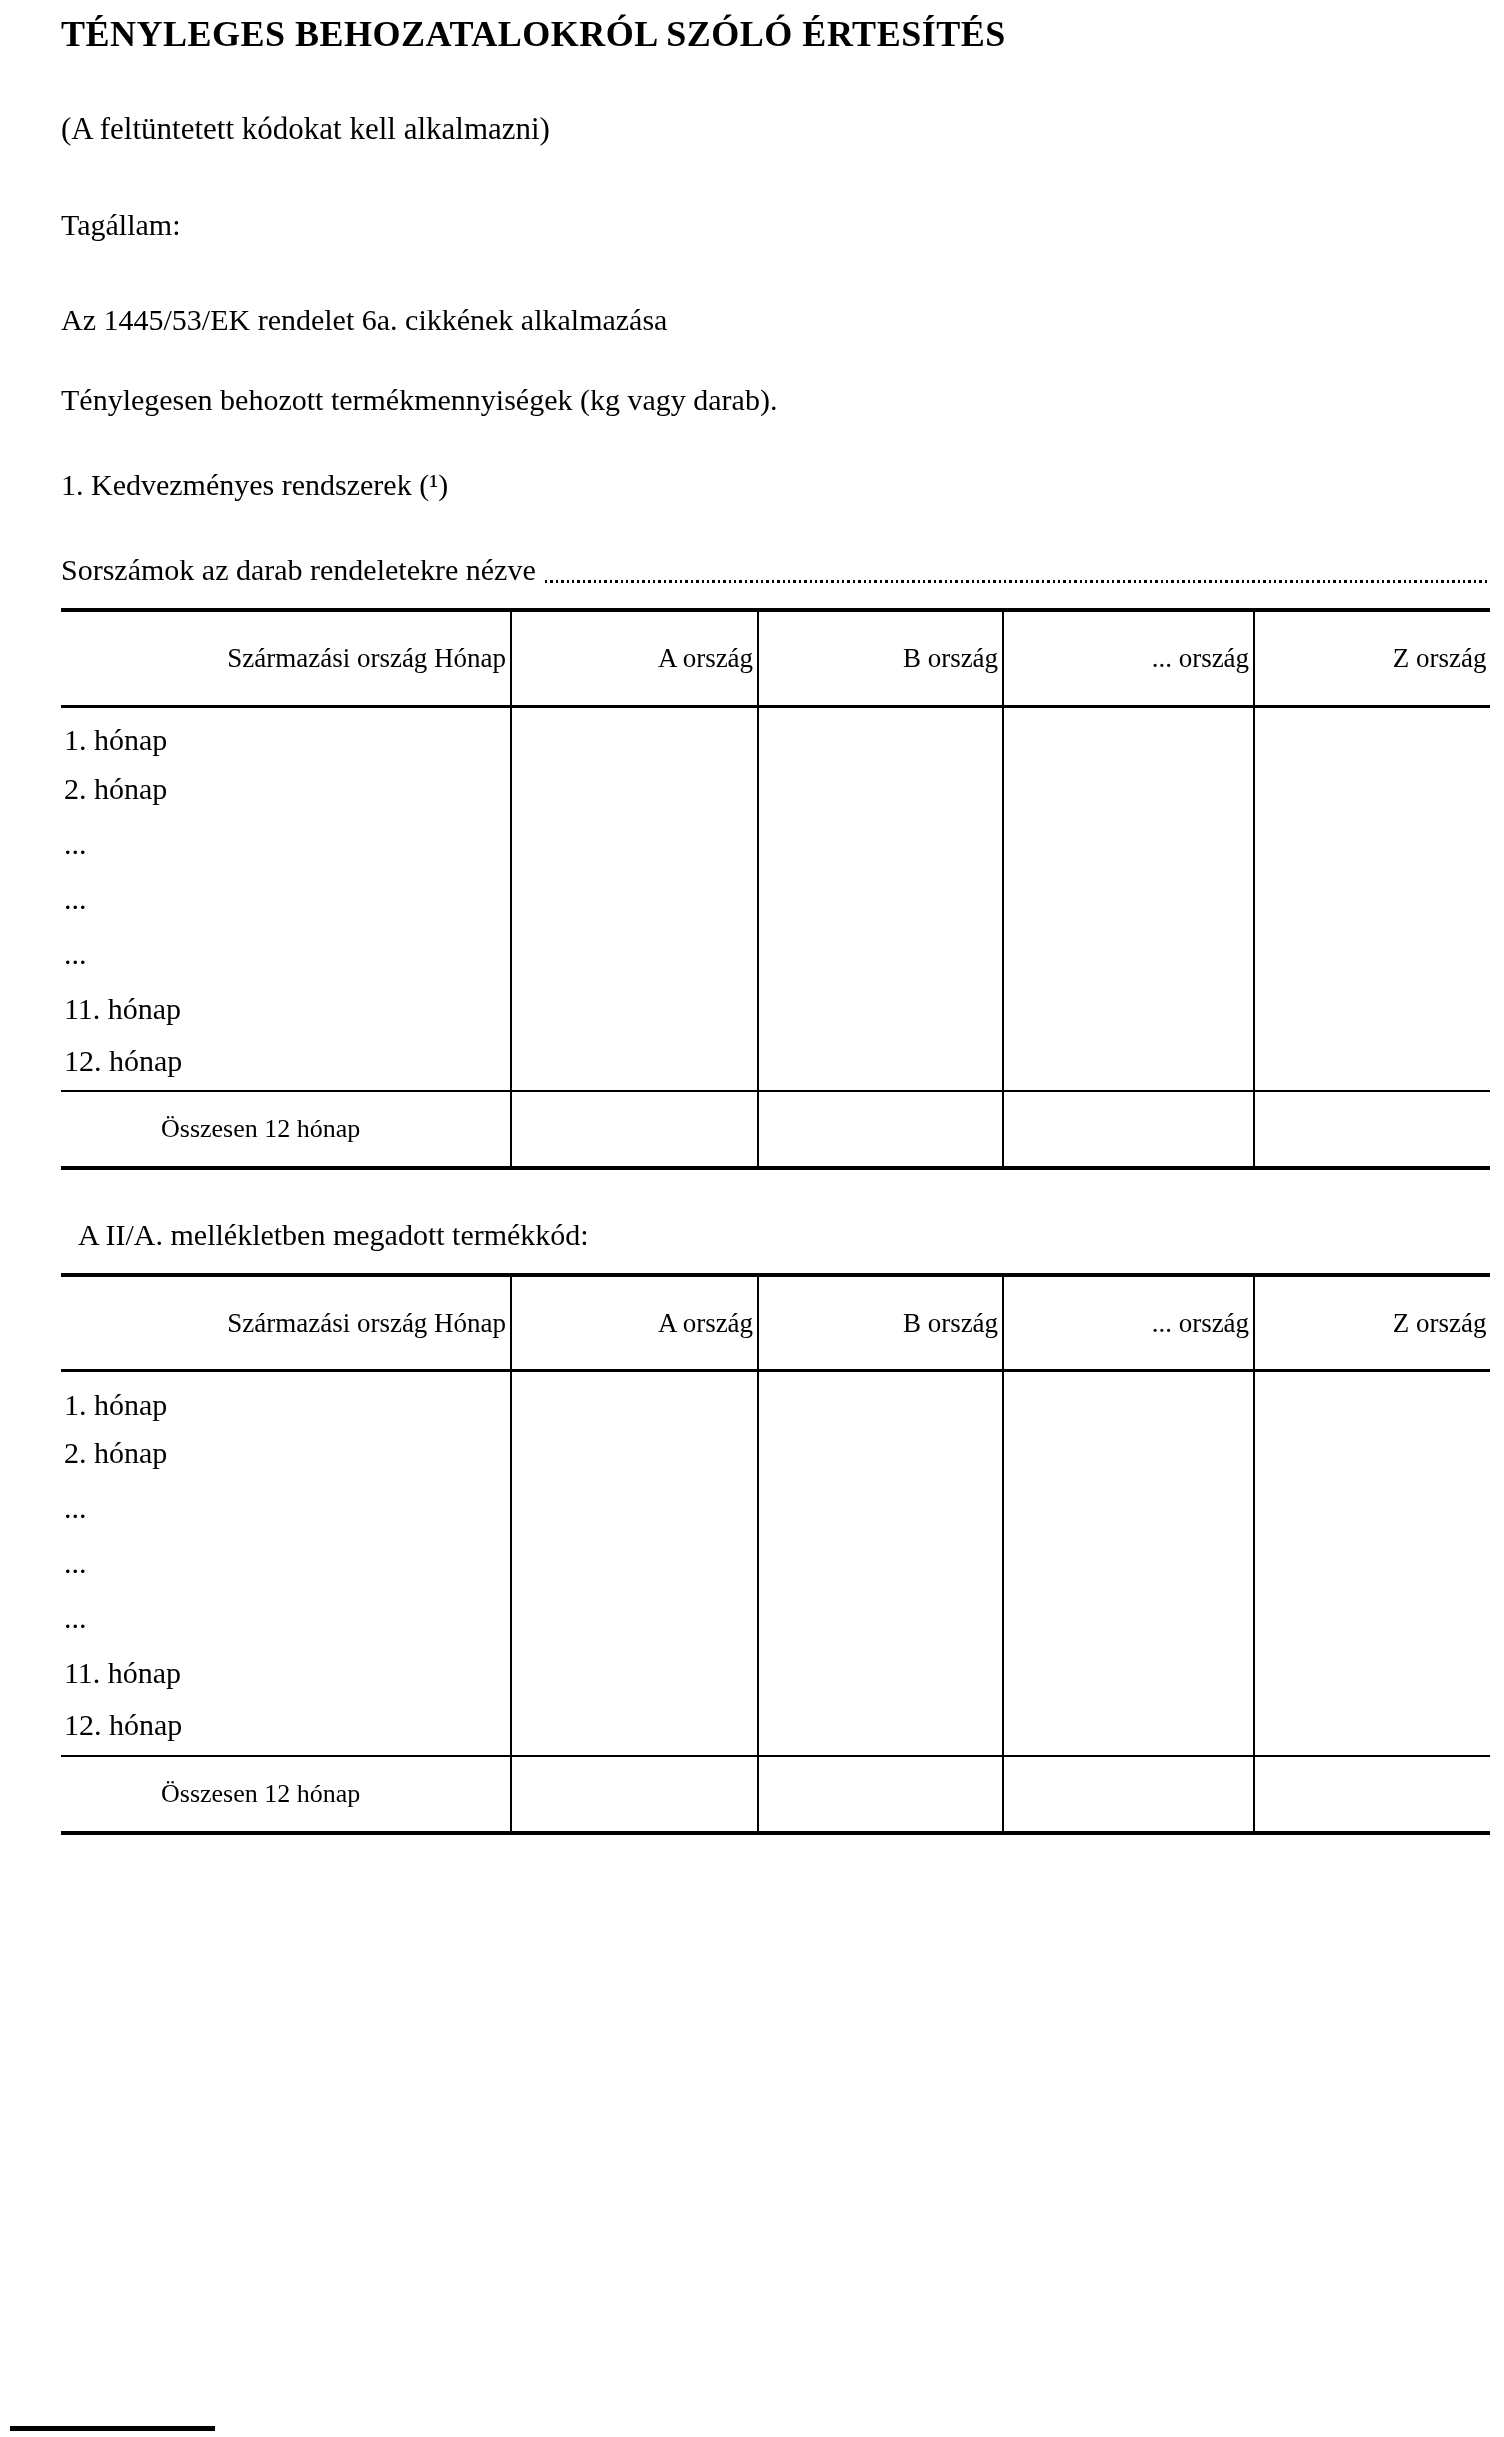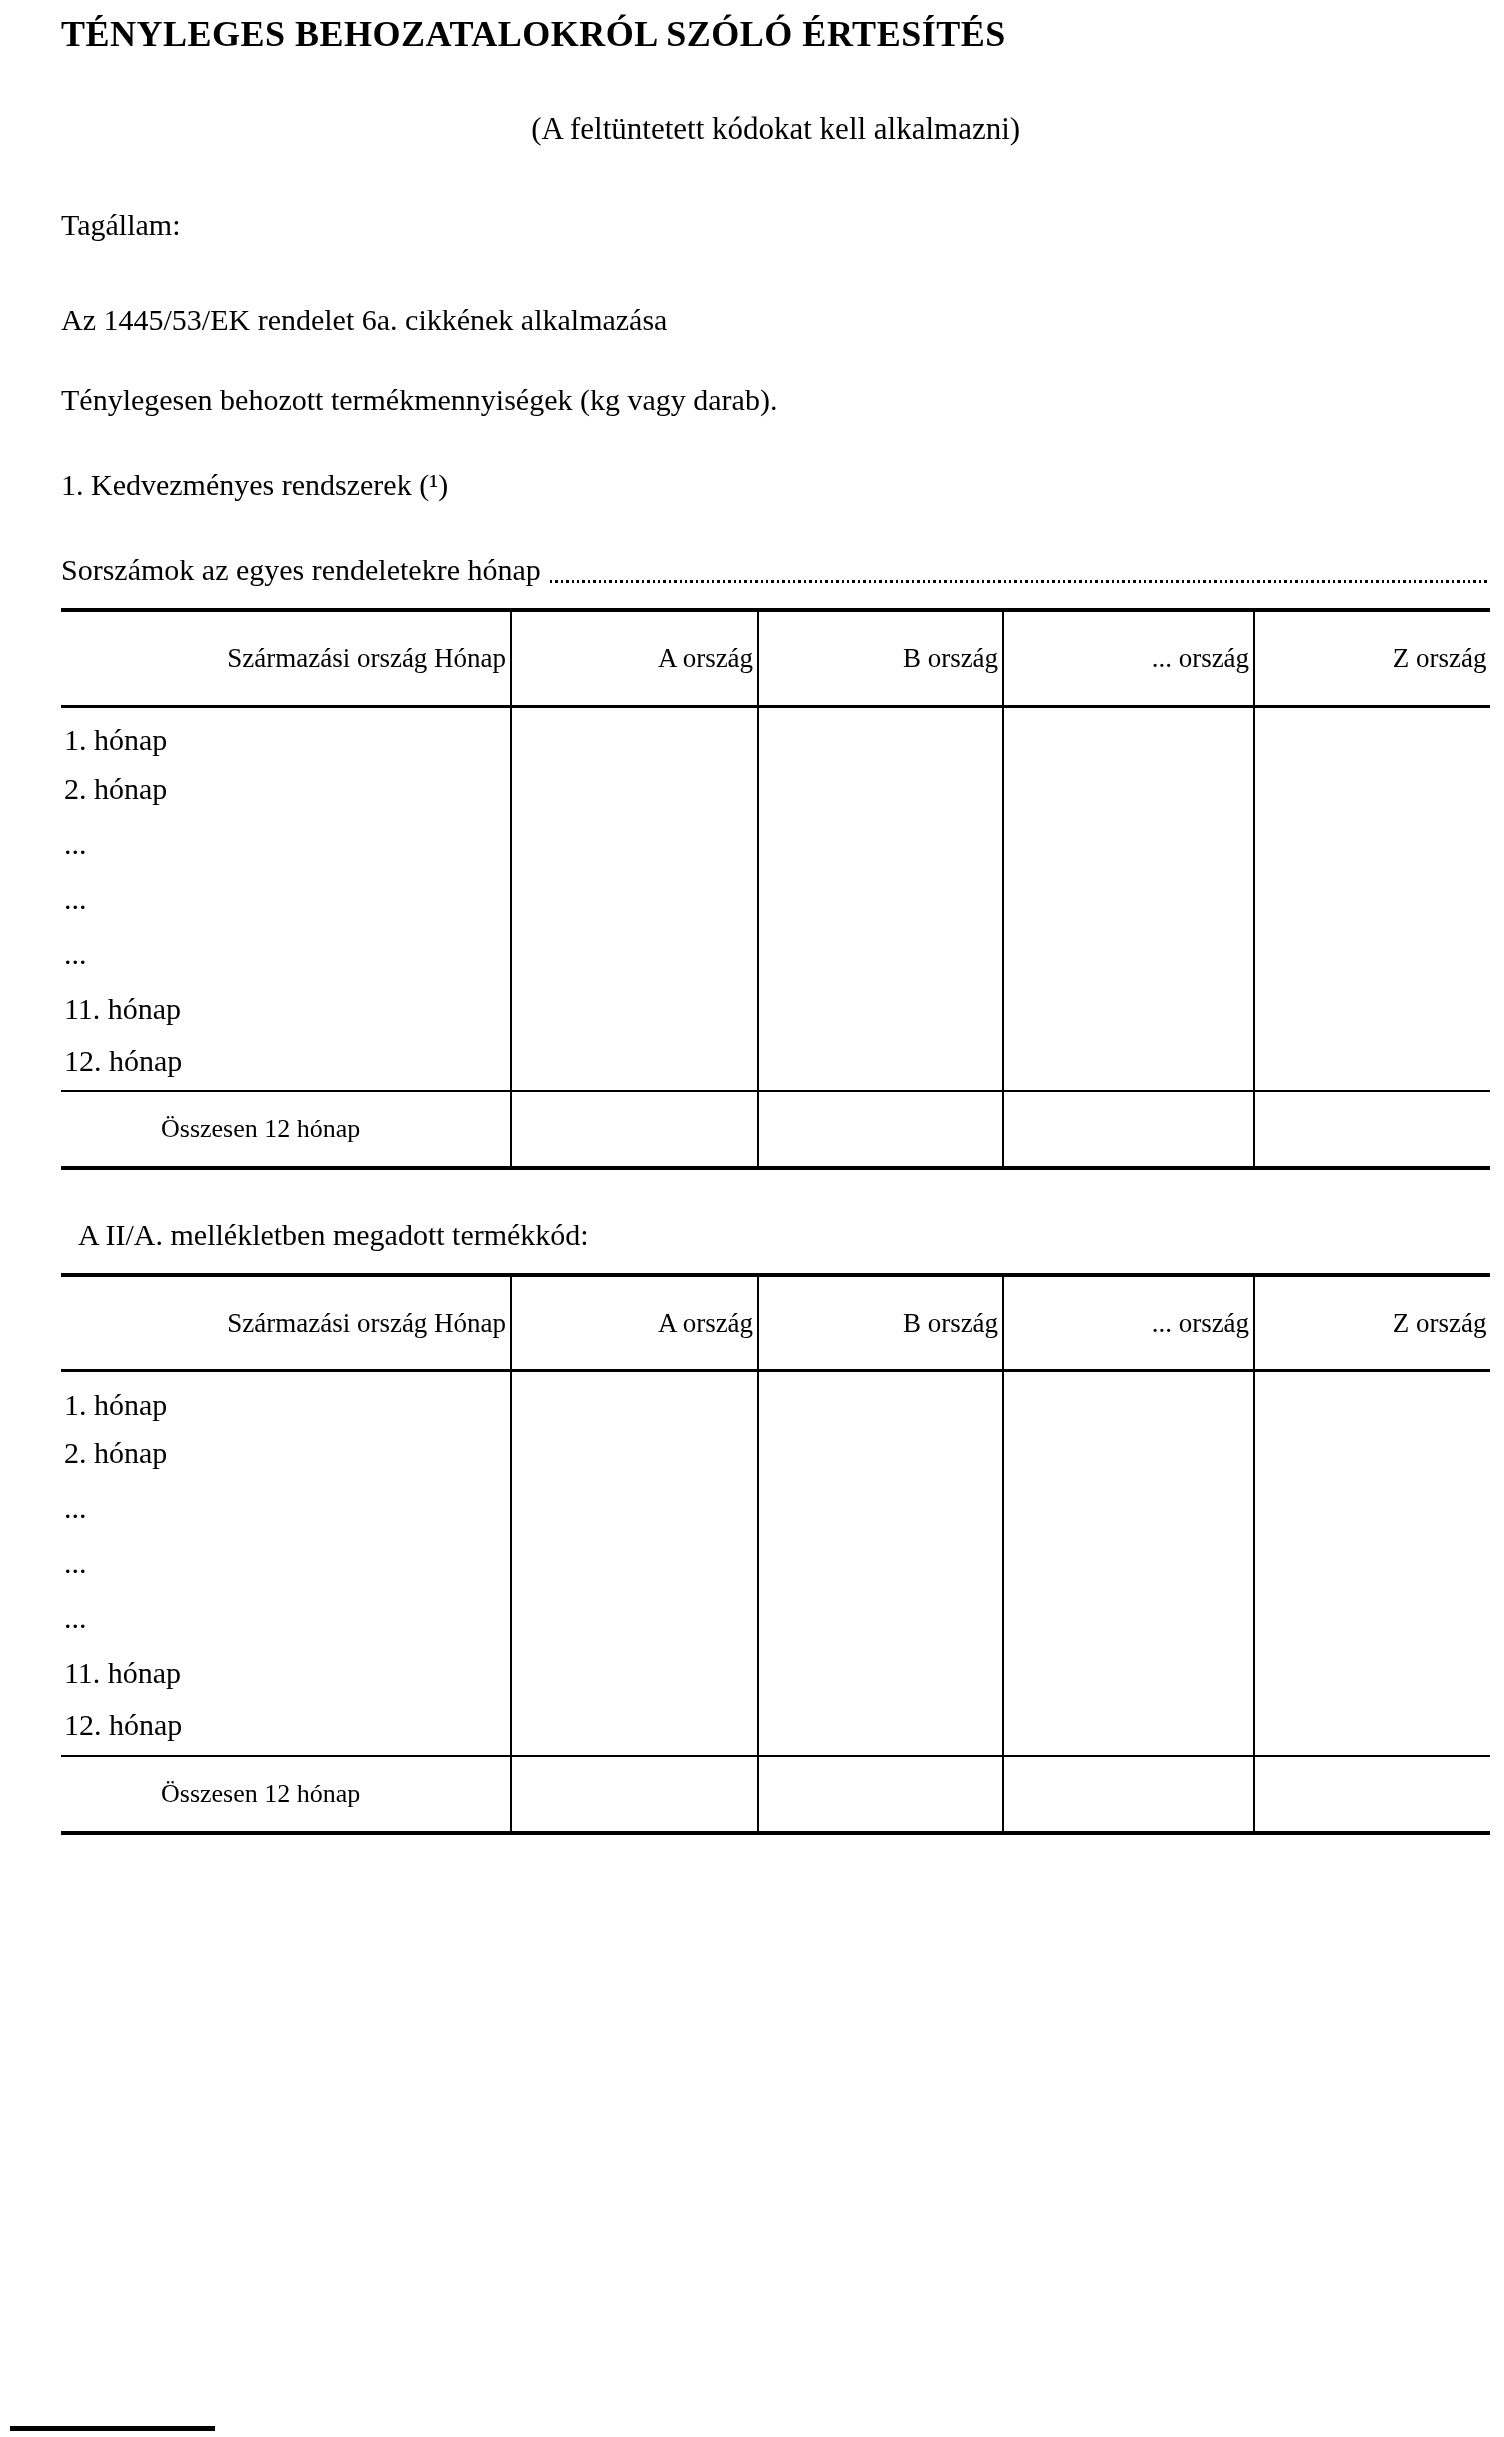--- a/index.html
+++ b/index.html
@@ -10,21 +10,21 @@
     font-family: "Liberation Serif", "DejaVu Serif", serif;
     position: relative; overflow: hidden;
   }
   .content { padding: 0 14.6px 0 61px; }
 
   .title {
     padding-top: 14px; text-align: left;
     font-weight: bold; font-size: 36px; line-height: 40px;
     letter-spacing: 0.5px;
   }
-  .subtitle { margin-top: 57px; text-align: center; font-size: 31px; line-height: 35px; }
+  .subtitle { margin-top: 57px; text-align: left; font-size: 31px; line-height: 35px; }
 
   .para { font-size: 30px; line-height: 36px; }
   .leader-row { display: flex; align-items: baseline; font-size: 30px; line-height: 36px; }
   .leader-row .lbl { white-space: nowrap; padding-right: 8.8px; }
   .leader {
     flex: 1 1 auto; height: 2.9px; align-self: flex-end; margin-bottom: 4.9px;
     background: repeating-linear-gradient(90deg, #000 0 2.4px, transparent 2.4px 5.4px);
   }
 
   .m-tagallam { margin-top: 61px; flex-direction: column; }
@@ -68,21 +68,21 @@
     <span class="lbl">Tagállam:</span>
     <span class="leader"></span>
   </div>
 
   <div class="para m-reg">Az 1445/53/EK rendelet 6a. cikkének alkalmazása</div>
   <div class="para m-qty">Ténylegesen behozott termékmennyiségek (kg vagy darab).</div>
 
   <div class="para m-sec1">1. Kedvezményes rendszerek (¹)</div>
 
   <div class="leader-row m-sors">
-    <span class="lbl">Sorszámok az egyes rendeletekre hónap</span>
+    <span class="lbl">Sorszámok az darab rendeletekre nézve</span>
     <span class="leader"></span>
   </div>
 
   <table class="grid m-table1">
     <colgroup>
       <col style="width:450px">
         <col style="width:247px">
         <col style="width:245px">
         <col style="width:251px">
         <col>

